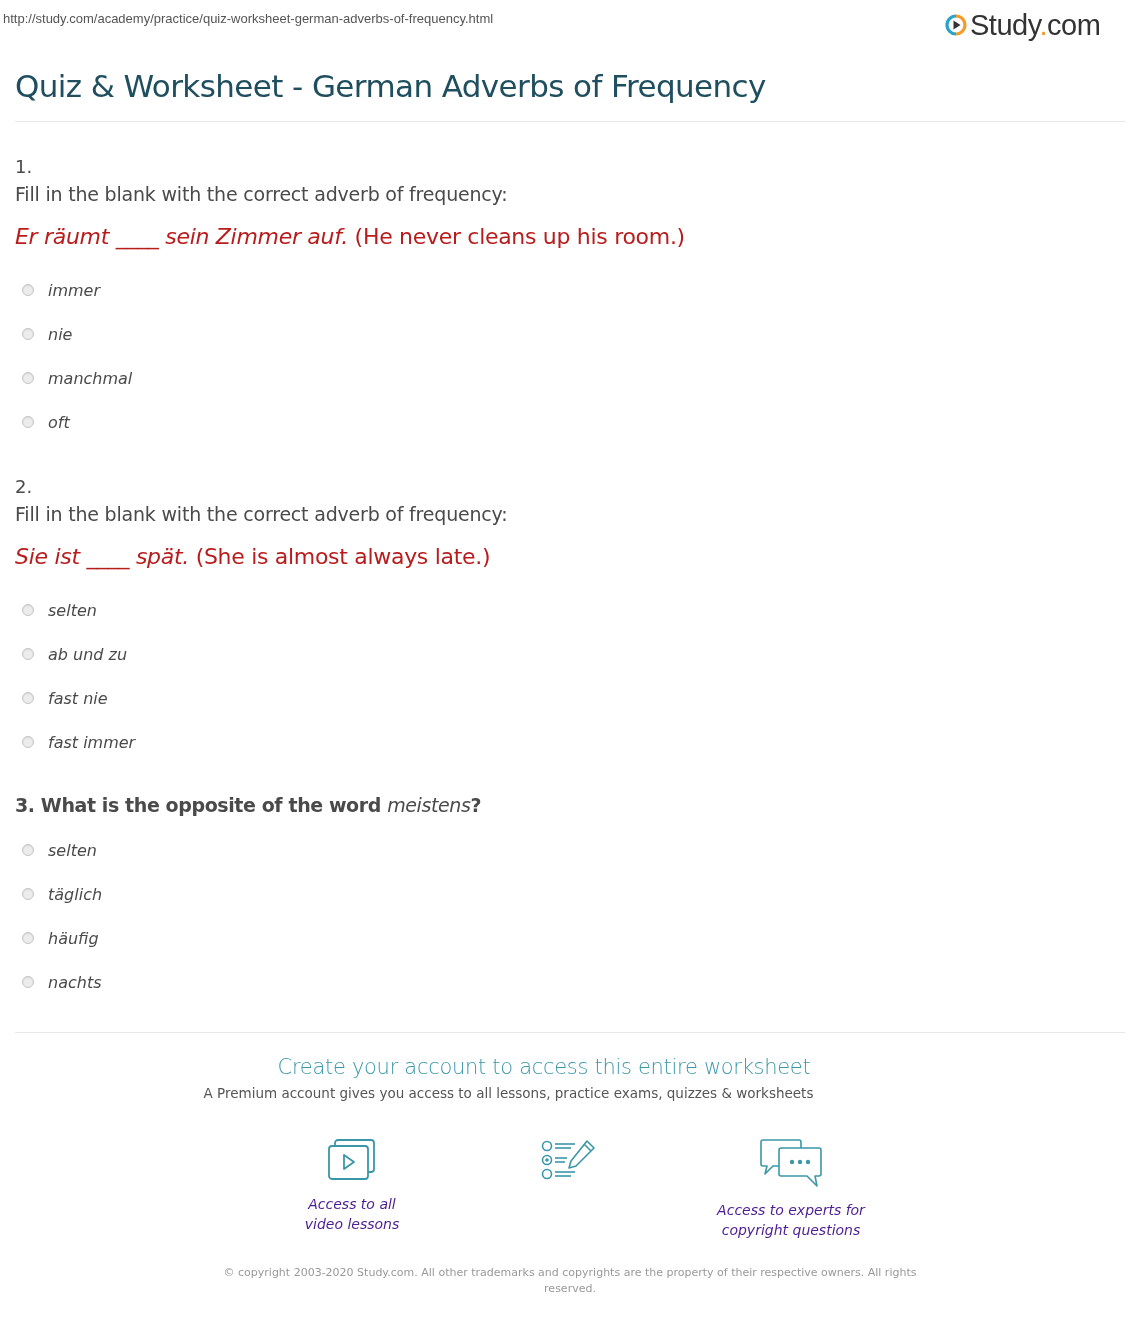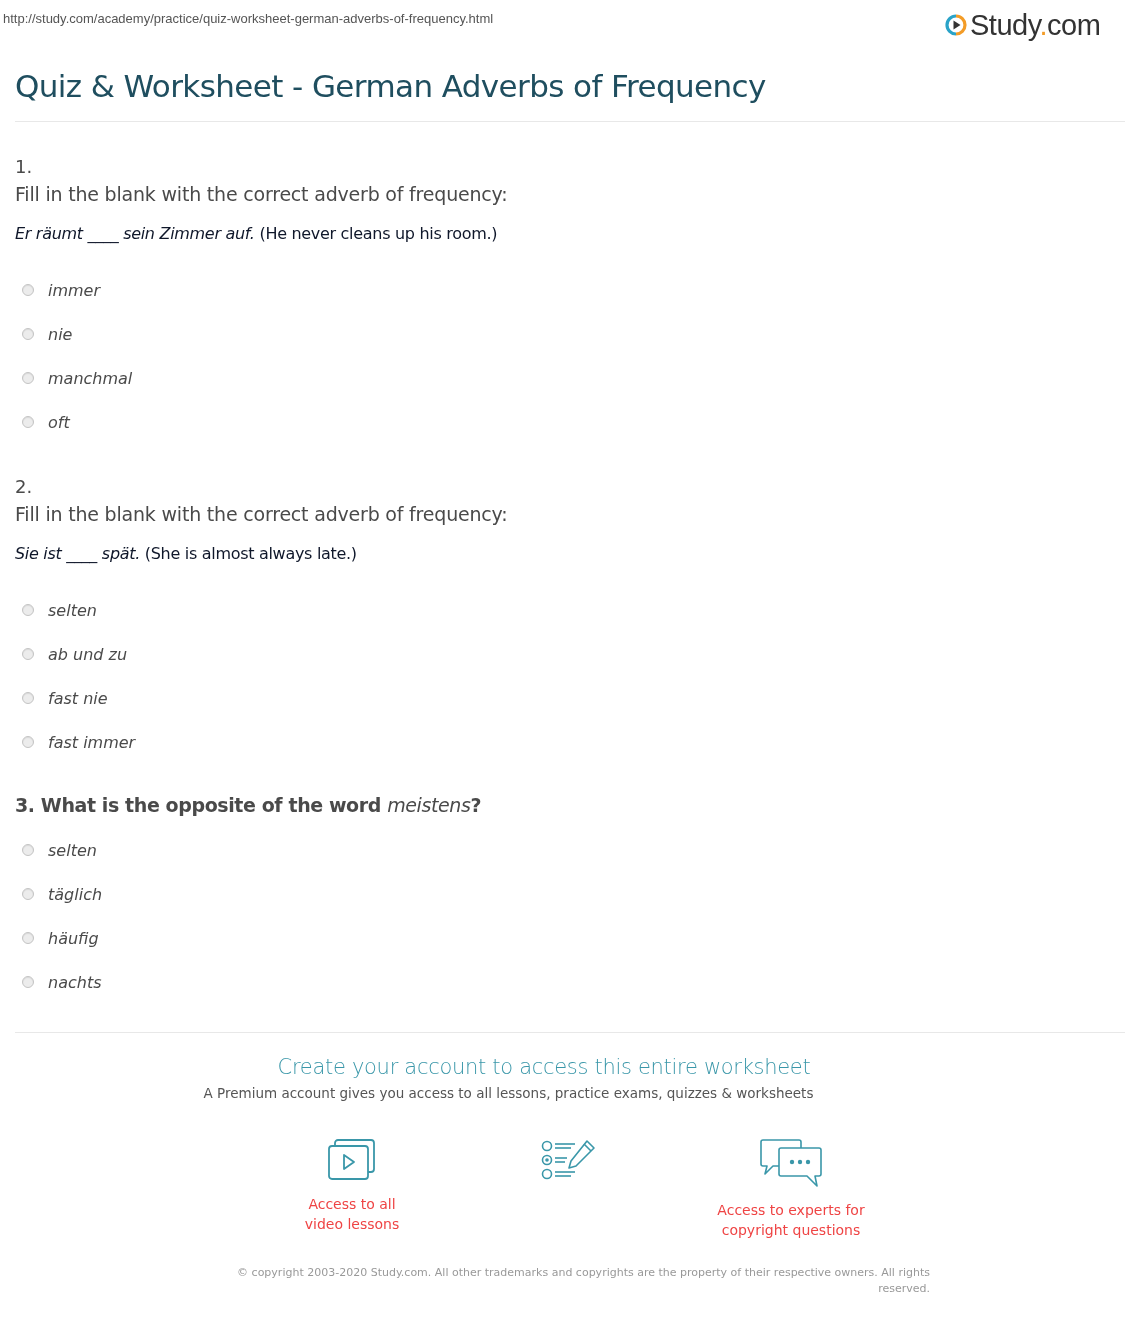--- a/index.html
+++ b/index.html
@@ -30,21 +30,21 @@
     .hr {
       position: absolute; left: 15px; right: 15px; height: 1px; background: #e8e8e8;
     }
     .qnum { position: absolute; left: 15px; font-size: 18px; color: #4a4a4a; }
     .qtext {
       position: absolute; left: 15px; font-size: 19px; color: #4a4a4a;
       letter-spacing: -0.2px; white-space: nowrap;
     }
     .qtext.bold { font-weight: bold; letter-spacing: -0.4px; }
     .qsent {
-      position: absolute; left: 15px; font-size: 16px; color: #0f172a; white-space: nowrap;
+      position: absolute; left: 15px; font-size: 22px; color: #b91c1c; white-space: nowrap;
       letter-spacing: -0.3px;
     }
     .it { font-style: italic; font-weight: normal; }
     .option {
       position: absolute; left: 22px; height: 22px; display: flex; align-items: center;
       cursor: pointer;
     }
     .radio {
       width: 10px; height: 10px; border-radius: 50%;
       border: 1px solid #c4c4c4; background: #ececec;
@@ -59,24 +59,24 @@
     }
     .cta-sub {
       position: absolute; left: 0; width: 1017px; text-align: center;
       font-size: 13.5px; color: #555;
     }
     .feature {
       position: absolute; width: 220px; text-align: center;
     }
     .feature svg { display: block; margin: 0 auto; }
     .feature-label {
-      margin-top: 12px; font-size: 14px; line-height: 20px; color: #ef4444;
+      margin-top: 12px; font-size: 14px; line-height: 20px; color: #4c1d95; font-style: italic;
     }
     .copyright {
-      position: absolute; left: 210px; width: 720px; text-align: right;
+      position: absolute; left: 210px; width: 720px; text-align: center;
       top: 1265px; font-size: 11px; line-height: 16px; color: #999;
     }
   </style>
 </head>
 <body>
 
 <div class="url">http://study.com/academy/practice/quiz-worksheet-german-adverbs-of-frequency.html</div>
 
 <div class="logo">
   <svg viewBox="0 0 22 22">

